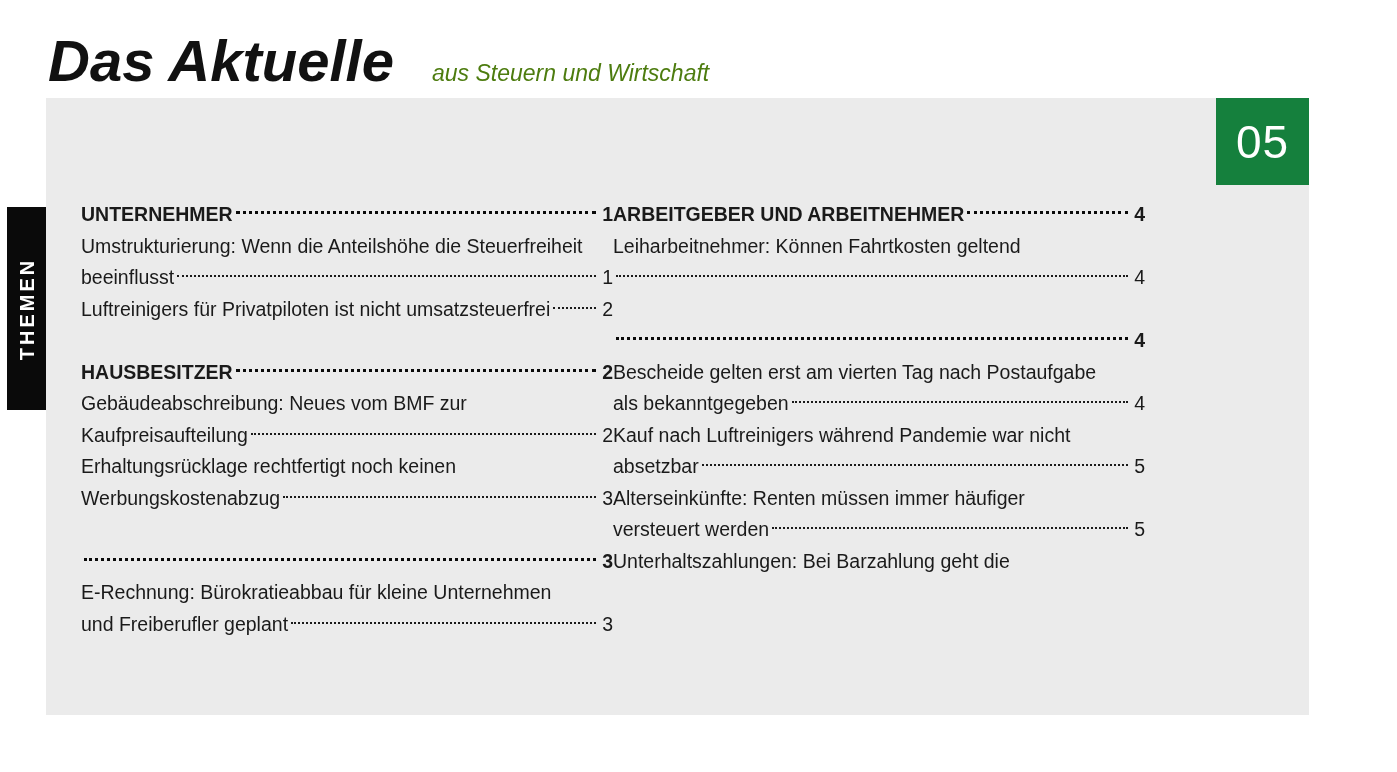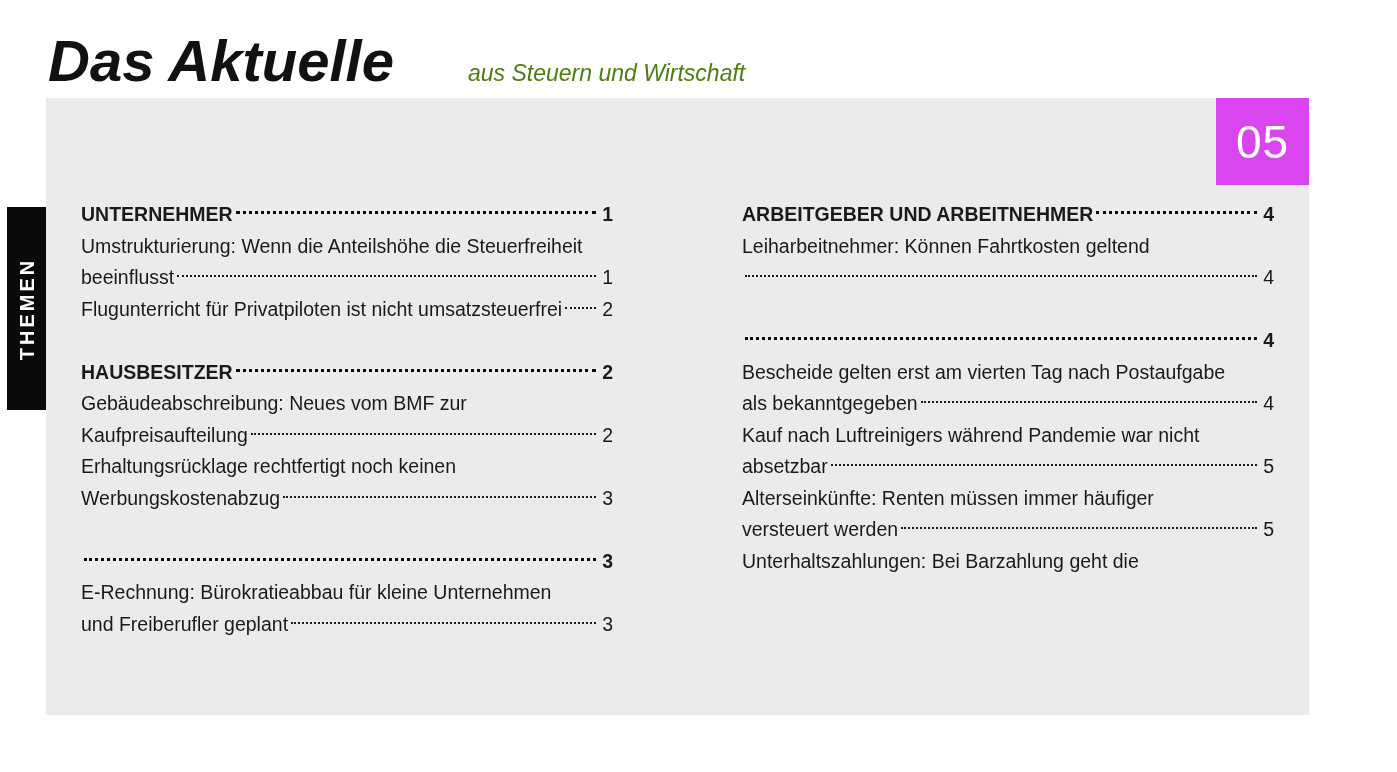--- a/index.html
+++ b/index.html
@@ -21,21 +21,20 @@
     font-size: 23px;
     line-height: 28px;
     color: #111;
   }
   .title-row {
     position: absolute;
     left: 48px;
     top: 30px;
     display: flex;
     align-items: baseline;
-    gap: 36px;
   }
   .main-title {
     font-size: 58px;
     line-height: 62px;
     font-weight: bold;
     font-style: italic;
     letter-spacing: 0px;
     color: #111;
     white-space: nowrap;
   }
@@ -57,21 +56,21 @@
     background: #ebebeb;
   }
 
   
   .badge {
     position: absolute;
     top: 0;
     right: 0;
     width: 93px;
     height: 87px;
-    background: #d946ef;
+    background: #15803d;
     display: flex;
     align-items: center;
     justify-content: center;
   }
   .badge span {
     color: #ffffff;
     font-size: 46px;
     line-height: 1;
     letter-spacing: 1px;
   }
@@ -97,21 +96,20 @@
     letter-spacing: 3px;
     white-space: nowrap;
   }
 
   
   .columns {
     position: absolute;
     left: 35px;
     top: 101px;
     display: flex;
-    gap: 129px;
   }
   .toc-column { width: 532px; }
   .toc-section { margin-top: 31.5px; }
   .toc-section:first-child { margin-top: 0; }
 
   .toc-line, .toc-wrapline {
     font-size: 19.5px;
     line-height: 31.5px;
     white-space: nowrap;
   }
@@ -160,21 +158,21 @@
             <div class="toc-item">
               <div class="toc-wrapline">Umstrukturierung: Wenn die Anteilshöhe die Steuerfreiheit</div>
               <div class="toc-line">
                 <span class="toc-text">beeinflusst</span>
                 <span class="leader"></span>
                 <span class="page-num">1</span>
               </div>
             </div>
             <div class="toc-item">
               <div class="toc-line">
-                <span class="toc-text">Flugunterricht für Privatpiloten ist nicht umsatzsteuerfrei</span>
+                <span class="toc-text">Luftreinigers für Privatpiloten ist nicht umsatzsteuerfrei</span>
                 <span class="leader"></span>
                 <span class="page-num">2</span>
               </div>
             </div>
           </div>
           <div class="toc-section">
             <div class="toc-line heading">
               <span class="toc-text">HAUSBESITZER</span>
               <span class="leader"></span>
               <span class="page-num">2</span>

